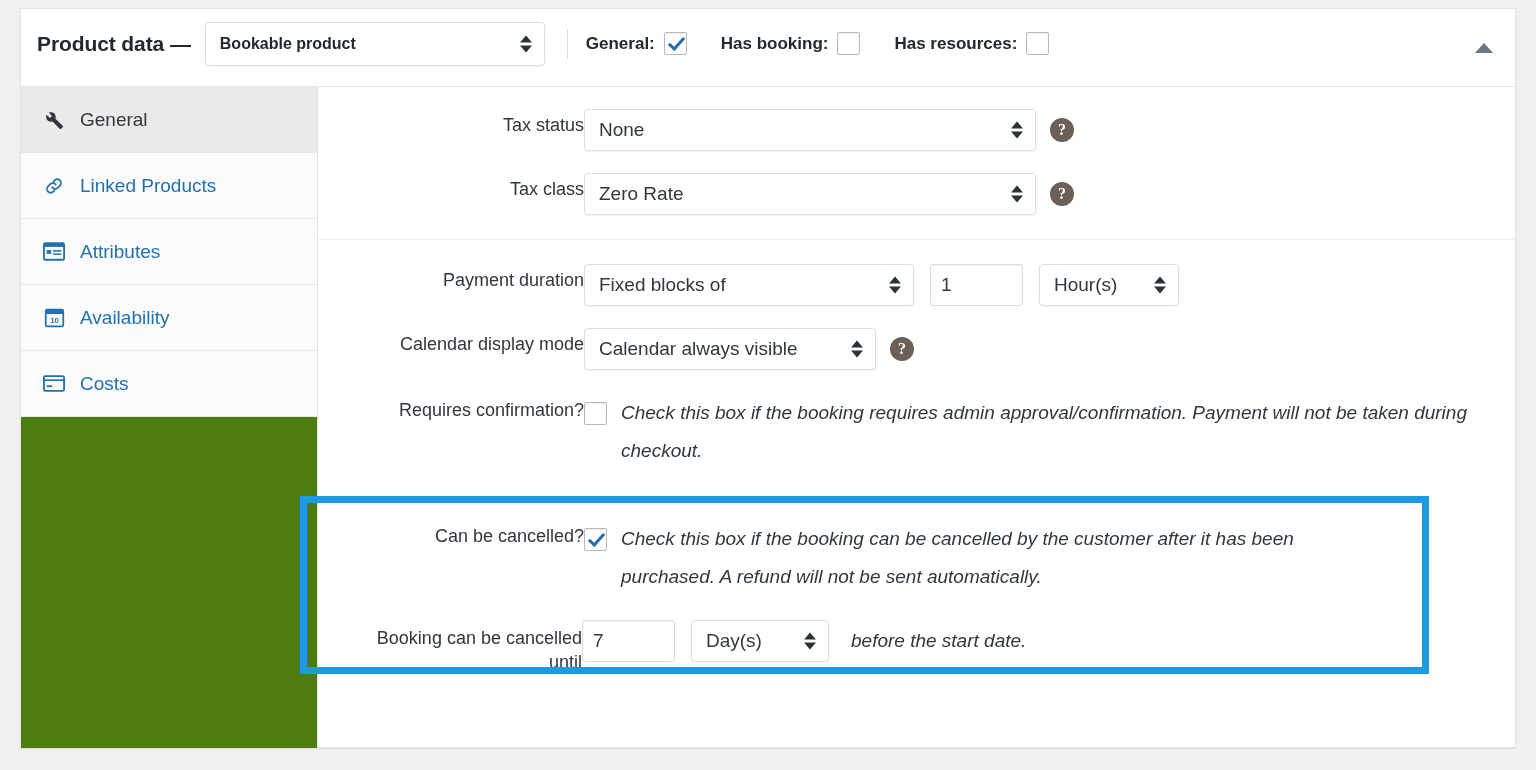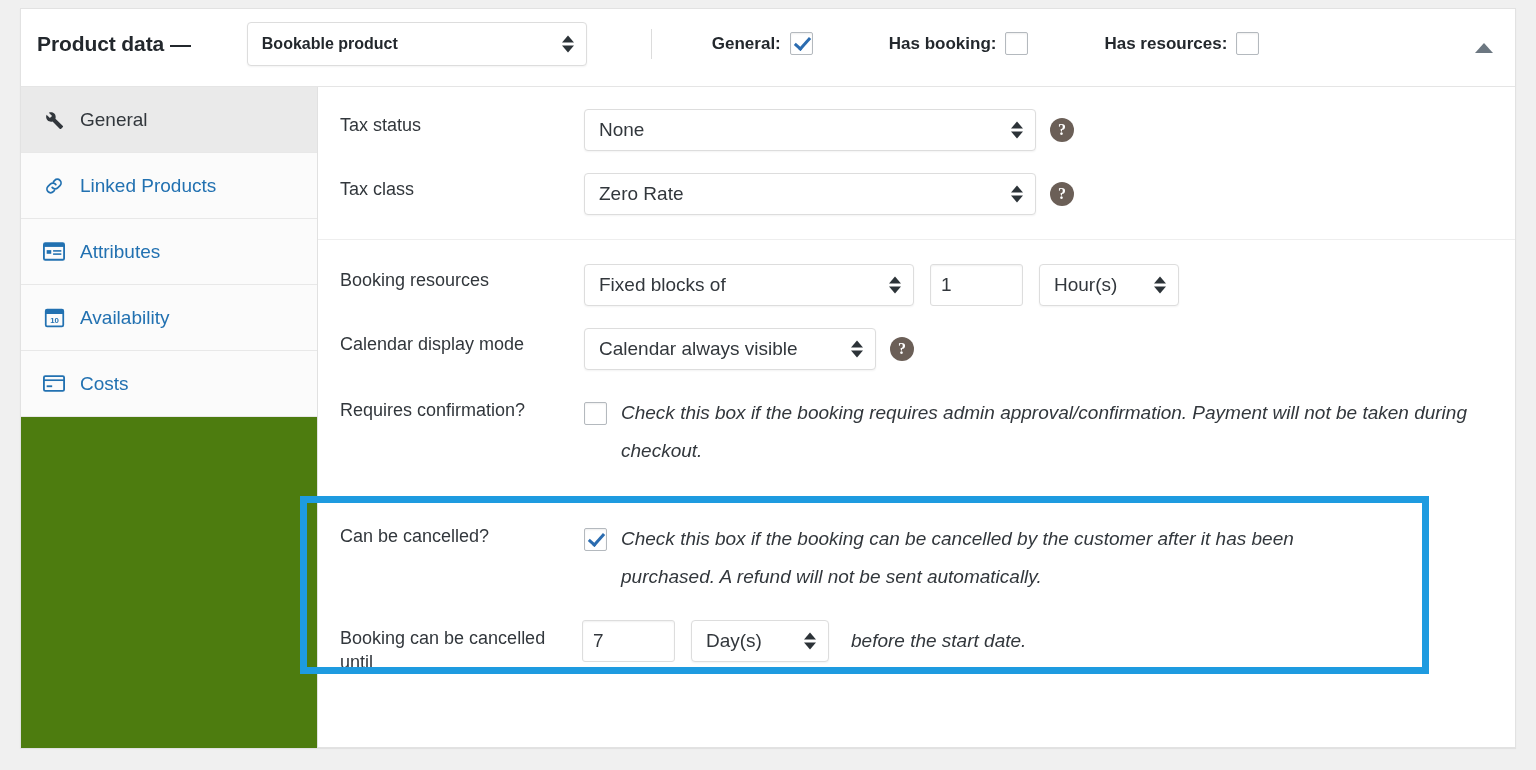--- a/index.html
+++ b/index.html
@@ -29,21 +29,20 @@
 
   
   .panel-header {
     position: relative;
     height: 78px;
     border-bottom: 1px solid #e5e5e5;
     display: flex;
     align-items: center;
     padding: 0 18px 8px 16px;
     box-sizing: border-box;
-    gap: 42px;
   }
   .panel-title {
     font-size: 21px;
     font-weight: bold;
     color: #23282d;
     letter-spacing: -0.1px;
     white-space: nowrap;
     margin-right: 14px;
   }
   .type-select {
@@ -190,20 +189,21 @@
     align-items: flex-start;
     padding: 0 0 0 22px;
   }
   .row-label {
     width: 244px;
     flex: 0 0 auto;
     font-size: 18px;
     color: #32373c;
     line-height: 24px;
     padding-top: 4px;
+    text-align: right;
   }
   .row-field {
     display: flex;
     align-items: center;
     flex-wrap: wrap;
   }
 
   .sel {
     position: relative;
     height: 42px;
@@ -407,21 +407,21 @@
                 </span>
             </div>
             <div class="help">?</div>
           </div>
         </div>
       </div>
 
       <div class="sect" style="padding:24px 0 0 0;">
 
         <div class="row" style="margin-bottom:22px;">
-          <div class="row-label">Booking resources</div>
+          <div class="row-label">Payment duration</div>
           <div class="row-field">
             <div class="sel w-dur">
               <span>Fixed blocks of</span>
               <span class="sel-arrows">
                   <i class="up"></i>
                   <i class="down"></i>
                 </span>
             </div>
             <input class="txt" style="margin-left: 16px;" value="1">
             <div class="sel w-unit" style="margin-left:16px;">

